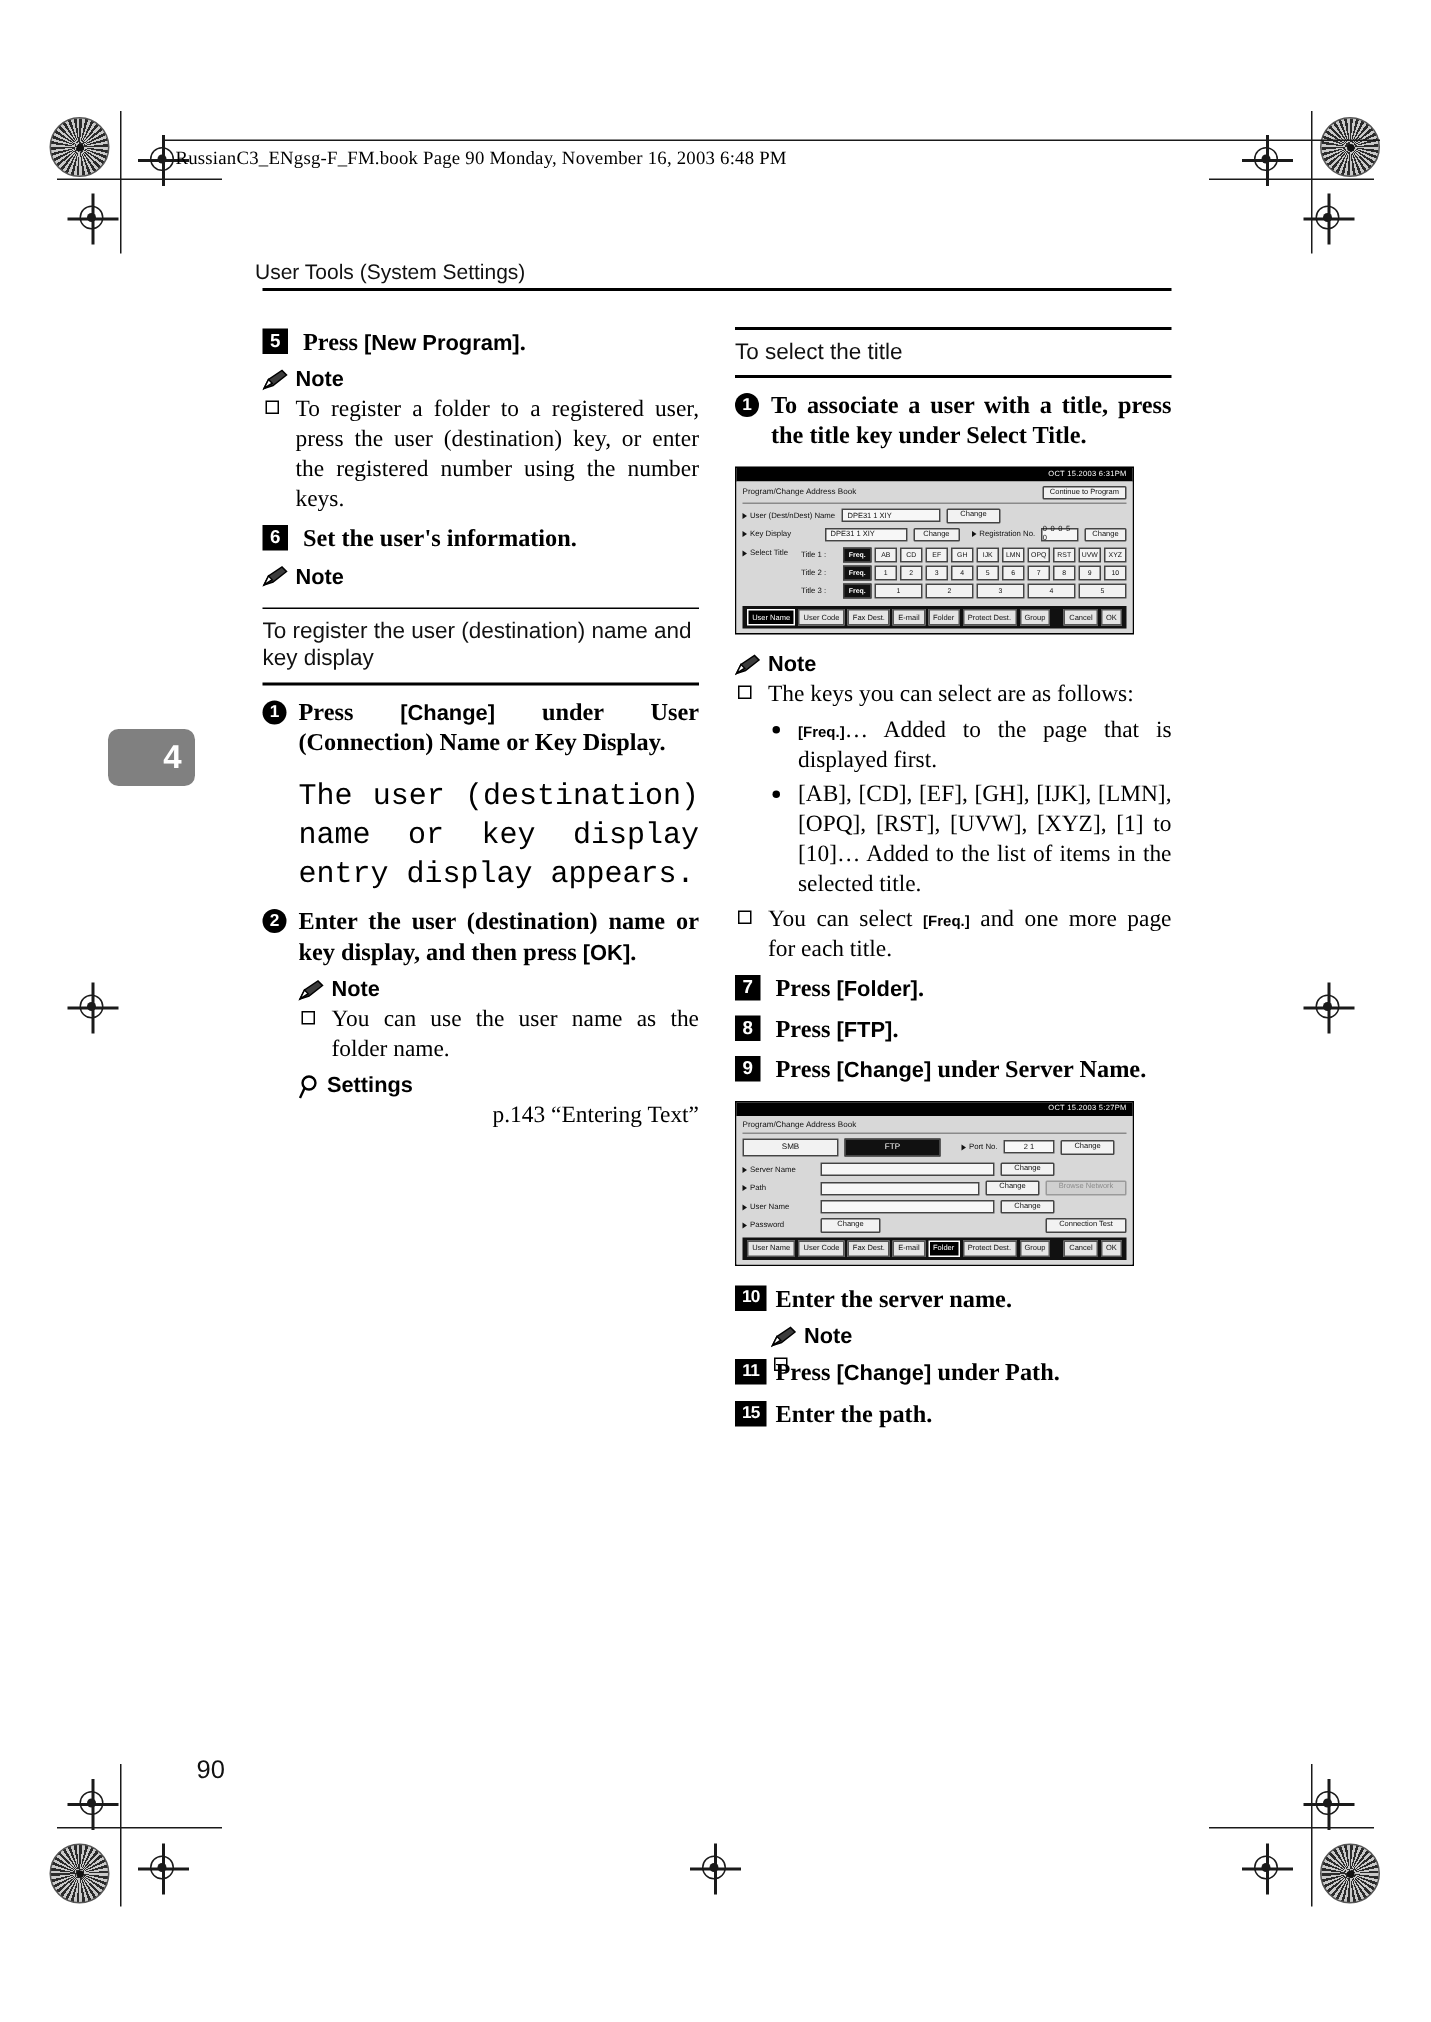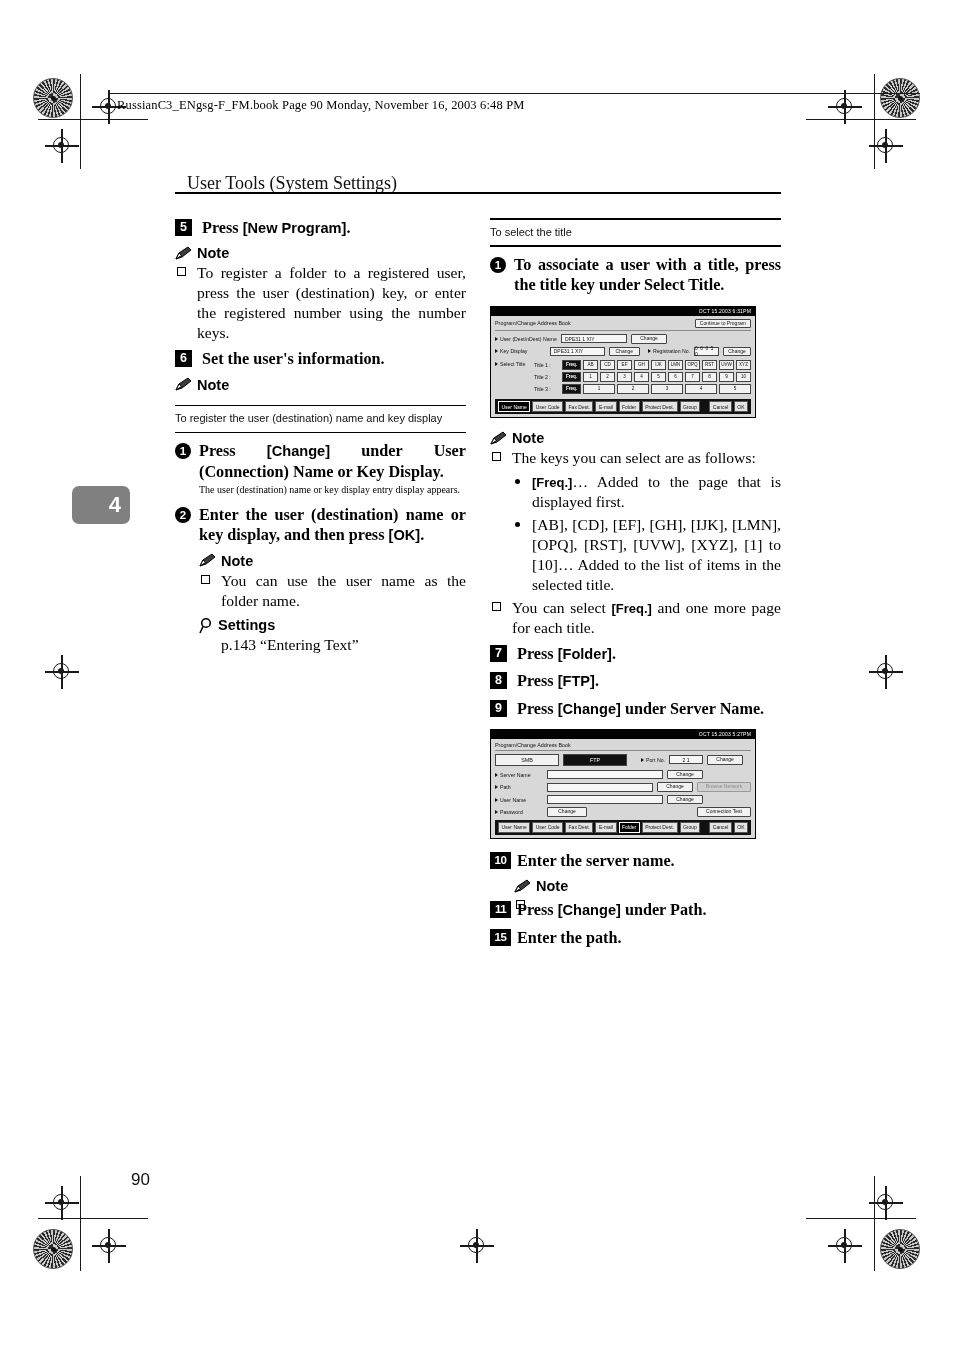--- a/index.html
+++ b/index.html
@@ -87,24 +87,24 @@
     left: 110px;
     top: 93px;
     width: 810px;
     height: 1px;
     background: #1a1a1a;
   }
 
   
   .running-head {
     position: absolute;
-    left: 187px;
+    left: 170px;
     top: 173px;
-    font-family: Liberation Serif, serif;
-    font-size: 18px;
+    font-family: Liberation Sans, sans-serif;
+    font-size: 14px;
     color: #111;
   }
   .running-rule {
     position: absolute;
     left: 175px;
     top: 192px;
     width: 606px;
     height: 1.6px;
     background: #000;
   }
@@ -198,25 +198,25 @@
     border-radius: 50%;
     font-family: "Liberation Sans", sans-serif;
     font-size: 11.5px;
     font-weight: bold;
     line-height: 16px;
     text-align: center;
   }
 
   
   .body-para {
-    font-family: Liberation Serif, serif;
-    font-size: 10px;
+    font-family: Liberation Mono, monospace;
+    font-size: 20px;
     line-height: 1.28;
     text-align: justify;
-    margin: 2px 0 8px 0;
+    margin: 14px 0 8px 0;
   }
 
   
   .note-block { margin: 5px 0 6px 0; }
   .note-head {
     display: flex;
     align-items: center;
     gap: 5px;
     font-family: "Liberation Sans", sans-serif;
     font-weight: bold;
@@ -251,20 +251,21 @@
     width: 9px;
     height: 9px;
     border: 1.6px solid #000;
     box-sizing: border-box;
   }
   .ref-body {
     padding-left: 22px;
     font-family: "Liberation Serif", serif;
     font-size: 15.6px;
     line-height: 1.28;
+    text-align: right;
   }
 
   
   .dot-item {
     position: relative;
     padding-left: 20px;
     margin: 1px 0 3px 22px;
     font-family: "Liberation Serif", serif;
     font-size: 15.6px;
     line-height: 1.28;
@@ -275,40 +276,40 @@
     left: 3px;
     top: 7px;
     width: 5px;
     height: 5px;
     background: #000;
     border-radius: 50%;
   }
   .inline-key {
     font-family: "Liberation Sans", sans-serif;
     font-weight: bold;
-    font-size: 13px;
+    font-size: 10px;
   }
 
   
   .section {
     margin: 12px 0 8px 0;
   }
   .section-rule-top {
     height: 1.5px;
     background: #000;
     margin-bottom: 6px;
   }
   .section-rule-bottom {
     height: 1.9px;
     background: #000;
     margin-top: 6px;
   }
   .section-title {
     font-family: "Liberation Sans", sans-serif;
-    font-size: 11px;
+    font-size: 15px;
     line-height: 1.22;
     color: #111;
   }
 
   
   .lcd-figure {
     margin: 10px 0 12px 0;
     border: 1.4px solid #000;
     background: #e9e9e9;
     padding: 0;

